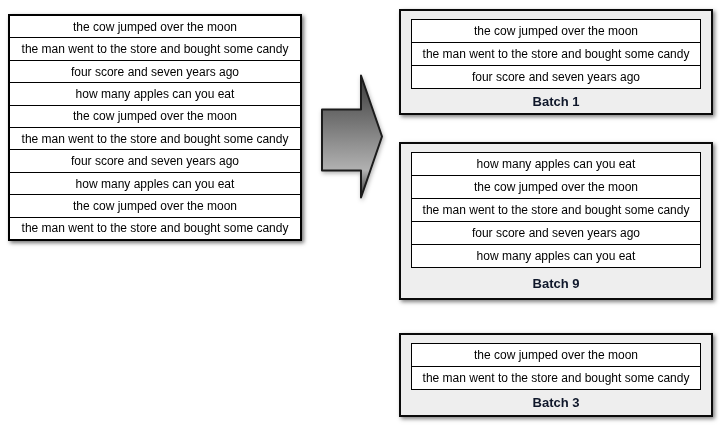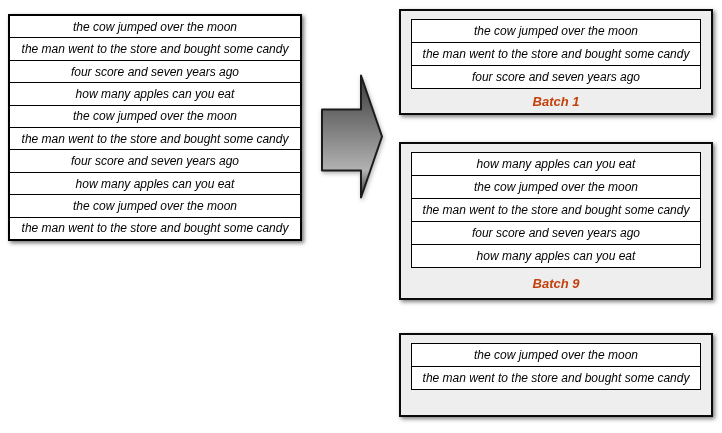--- a/index.html
+++ b/index.html
@@ -7,21 +7,20 @@
     padding: 0;
     background: #ffffff;
     font-family: "Liberation Sans", sans-serif;
   }
   .canvas {
     position: relative;
     width: 720px;
     height: 433px;
     background: #ffffff;
     overflow: hidden;
-    font-style: italic;
   }
 
   
   .source-table {
     position: absolute;
     left: 8px;
     top: 14px;
     width: 294px;
     height: 227px;
     box-sizing: border-box;
@@ -89,21 +88,21 @@
   .batch-table .row + .row {
     border-top: 1px solid #000000;
   }
   .batch-label {
     flex: 1;
     display: flex;
     align-items: center;
     justify-content: center;
     font-size: 13px;
     font-weight: bold;
-    color: #c2410c;
+    color: #0f172a;
   }
 </style>
 </head>
 <body>
 
 <div class="canvas">
 
   <div class="source-table">
     <div class="row">the cow jumped over the moon</div>
     <div class="row">the man went to the store and bought some candy</div>
@@ -147,15 +146,16 @@
       <div class="row">how many apples can you eat</div>
     </div>
     <div class="batch-label">Batch 9</div>
   </div>
 
   <div class="batch-box b3">
     <div class="batch-table">
       <div class="row">the cow jumped over the moon</div>
       <div class="row">the man went to the store and bought some candy</div>
     </div>
+    <div class="batch-label">Batch 3</div>
   </div>
 
 </div>
 
 </body></html>

